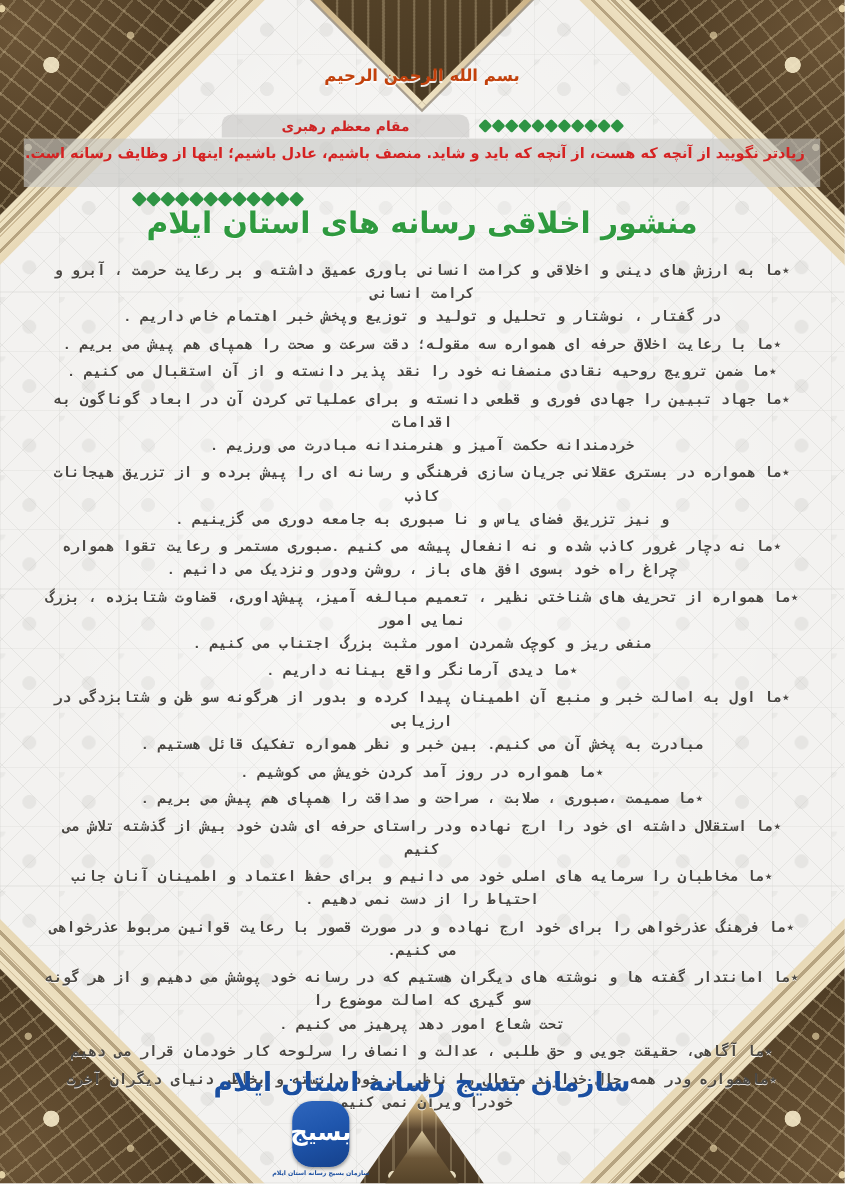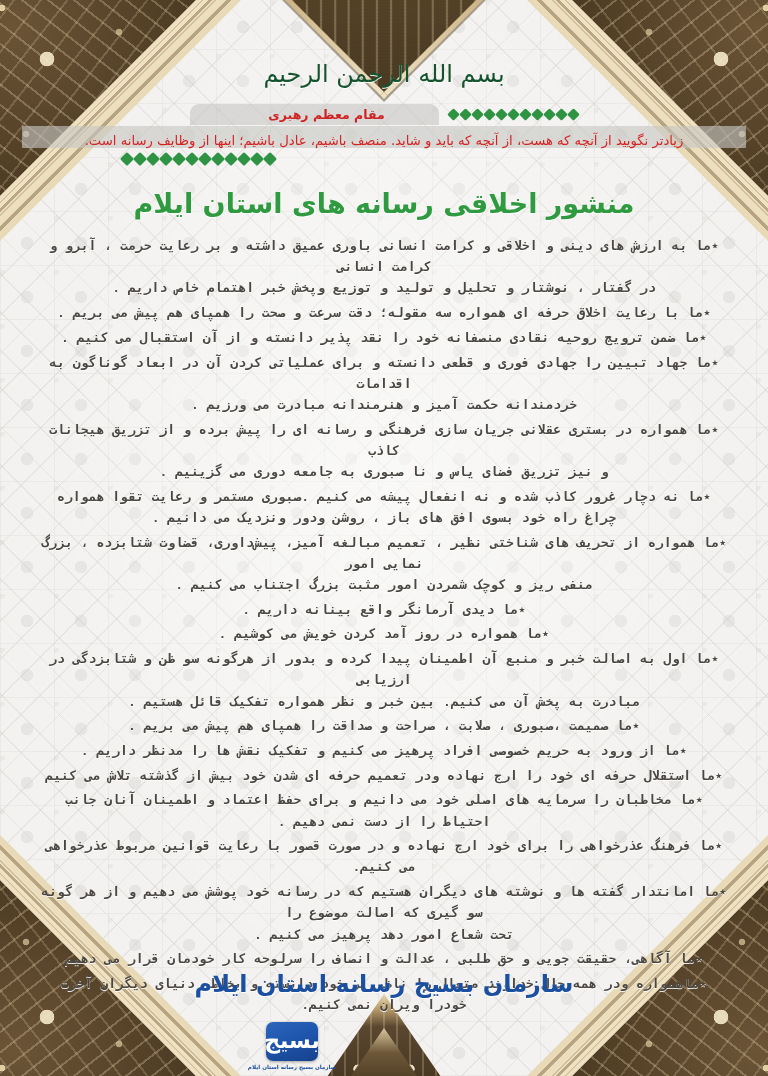--- a/index.html
+++ b/index.html
@@ -113,49 +113,49 @@
     clip-path:polygon(50% 0, 100% 100%, 0 100%);
     background:linear-gradient(180deg,#d9c79d,#6d5738 40%,#46371f);
   }
 
   
   .content{position:relative;z-index:6;width:768px;height:1076px;}
 
   .bismillah{
     position:absolute;top:60px;left:0;right:0;
     text-align:center;
-    font-size:24px;font-weight:normal;color:#14532d;
+    font-size:15px;font-weight:bold;color:#c2410c;
     letter-spacing:0;
     text-shadow:0 1px 0 rgba(255,255,255,.9);
   }
 
   .quote-block{position:absolute;top:104px;left:0;right:0;}
   .quote-row{display:flex;align-items:center;justify-content:center;gap:10px;}
 
   .diamonds{display:flex;gap:3px;align-items:center;}
   .diamonds i{
     display:block;width:9px;height:9px;background:#2e9444;
     transform:rotate(45deg);border-radius:1.5px;
   }
   .diamonds.wide i{width:10px;height:10px;}
 
   .attrib-pill{
     background:rgba(200,199,197,.62);
     border-radius:9px 9px 0 0;
-    padding:3px 54px 3px 78px;
+    padding:3px 54px 3px 54px;
     font-size:12.5px;font-weight:bold;color:#cf2222;
     text-align:center;
     white-space:nowrap;
   }
   .quote-bar{
     margin-top:1px;
     background:rgba(199,198,196,.62);
-    padding:7px 14px 0 14px;
+    padding:7px 14px 22px 14px;
     margin-left:22px;margin-right:22px;
-    font-size:13.2px;font-weight:normal;color:#d52222;
+    font-size:13.2px;font-weight:bold;color:#d52222;
     text-align:center;
     white-space:nowrap;
   }
   .diamond-row-left{
     margin-top:6px;padding-right:0;padding-left:0;
     display:flex;justify-content:center;
     transform:translateX(-186px);
   }
 
   .main-title{
@@ -185,22 +185,22 @@
     text-align:center;
     font-size:24px;font-weight:bold;color:#1b4fa0;
     text-shadow:0 1px 1px rgba(255,255,255,.95);
   }
 
   .logo-wrap{
     position:absolute;bottom:6px;left:246px;
     width:92px;text-align:center;z-index:7;
   }
   .logo-badge{
-    width:52px;height:39px;margin:0 auto;
-    border-radius:7px;
+    width:52px;height:60px;margin:0 auto;
+    border-radius:18px;
     background:linear-gradient(160deg,#2f66bd 0%,#1f56ad 45%,#15418c 100%);
     box-shadow:0 1px 3px rgba(0,0,0,.35);
     position:relative;
     display:flex;align-items:center;justify-content:center;
   }
   .logo-badge .glyph{
     color:#ffffff;font-size:22px;font-weight:bold;
     line-height:1;letter-spacing:-1px;
     transform:translateY(-1px);
   }
@@ -296,26 +296,25 @@
       <p class="principle">٭ما ضمن ترویج روحیه نقادی منصفانه  خود را نقد پذیر دانسته و از آن استقبال می کنیم .</p>
       <p class="principle">٭ما جهاد تبیین را جهادی فوری و قطعی دانسته و برای عملیاتی کردن آن در ابعاد گوناگون  به اقدامات
 خردمندانه حکمت آمیز  و هنرمندانه مبادرت می ورزیم .</p>
       <p class="principle">٭ما همواره در بستری عقلانی جریان سازی فرهنگی و رسانه ای را پیش برده و از تزریق هیجانات کاذب
 و نیز تزریق  فضای یاس و نا صبوری به جامعه دوری می گزینیم .</p>
       <p class="principle">٭ما نه دچار غرور کاذب شده و نه انفعال پیشه می کنیم .صبوری مستمر و رعایت تقوا همواره
 چراغ راه خود بسوی افق های باز ، روشن ودور ونزدیک می دانیم .</p>
       <p class="principle">٭ما همواره از تحریف های شناختی  نظیر ، تعمیم مبالغه آمیز، پیش‌داوری،  قضاوت شتابزده ، بزرگ نمایی امور
 منفی ریز و کوچک شمردن  امور مثبت بزرگ  اجتناب می کنیم .</p>
       <p class="principle">٭ما دیدی آرمانگر واقع بینانه داریم .</p>
-      <p class="principle">٭ما همواره در روز آمد کردن خویش می کوشیم .</p>
       <p class="principle">٭ما اول به اصالت خبر و منبع آن اطمینان پیدا کرده و بدور از هرگونه سو ظن و شتابزدگی در ارزیابی
 مبادرت به پخش آن می کنیم. بین خبر  و نظر همواره تفکیک قائل هستیم .</p>
+      <p class="principle">٭ما همواره در روز آمد کردن خویش می کوشیم .</p>
       <p class="principle">٭ما صمیمت ،صبوری ، صلابت ، صراحت و صداقت را همپای هم پیش می بریم .</p>
-      <p class="principle">٭ما از ورود به حریم خصوصی  افراد پرهیز می کنیم و تفکیک نقش ها را مدنظر داریم .</p>
-      <p class="principle">٭ما استقلال  حرفه ای خود را ارج نهاده ودر تعمیم حرفه ای شدن خود بیش از گذشته تلاش می کنیم</p>
+      <p class="principle">٭ما استقلال  داشته ای خود را ارج نهاده ودر راستای حرفه ای شدن خود بیش از گذشته تلاش می کنیم</p>
       <p class="principle">٭ما مخاطبان را سرمایه های اصلی خود می دانیم و برای حفظ اعتماد و اطمینان  آنان جانب احتیاط  را از دست نمی دهیم .</p>
       <p class="principle">٭ما فرهنگ عذرخواهی را برای خود ارج نهاده و در صورت قصور با رعایت قوانین  مربوط  عذرخواهی  می کنیم.</p>
       <p class="principle">٭ما امانتدار گفته ها و نوشته های دیگران هستیم که در رسانه خود پوشش می دهیم و از هر گونه سو گیری که اصالت موضوع  را
 تحت شعاع امور دهد پرهیز می کنیم .</p>
       <p class="principle">٭ما آگاهی، حقیقت جویی و حق طلبی ، عدالت  و انصاف  را سرلوحه  کار  خودمان قرار می دهیم</p>
       <p class="principle">٭ماهمواره ودر همه حال خداوند متعال را ناظر بر خود دانسته و بخاطر دنیای دیگران آخرت خودرا ویران نمی کنیم.</p>
     </div>
 
     <div class="footer-org">سازمان بسیج رسانه استان ایلام</div>
 

